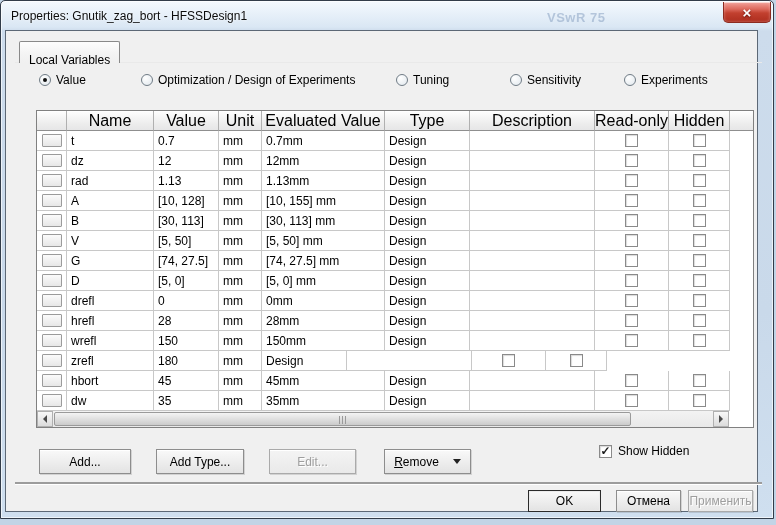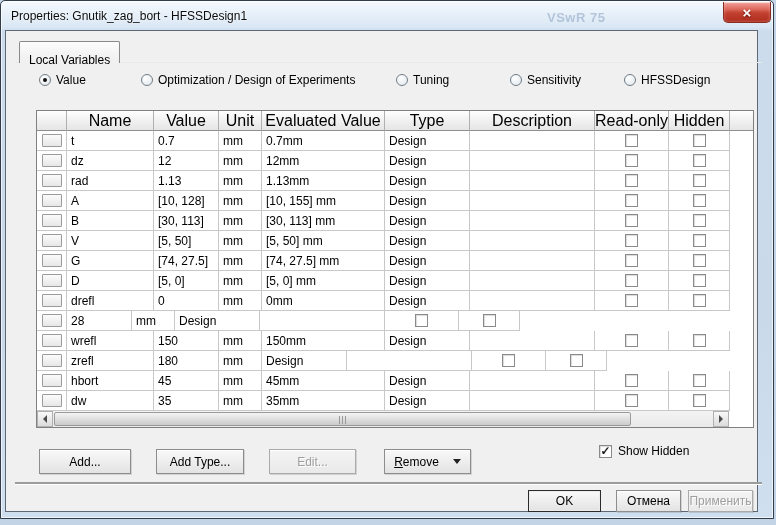--- a/index.html
+++ b/index.html
@@ -127,21 +127,21 @@
       <div class="radio-item" data-name="radio-tuning" style="left: 395px;">
         <div class="rb" data-name="radio-icon-tuning"></div>
         <div class="rlabel" data-name="radio-label">Tuning</div>
       </div>
       <div class="radio-item" data-name="radio-sensitivity" style="left: 509px;">
         <div class="rb" data-name="radio-icon-sensitivity"></div>
         <div class="rlabel" data-name="radio-label">Sensitivity</div>
       </div>
       <div class="radio-item" data-name="radio-statistics" style="left: 623px;">
         <div class="rb" data-name="radio-icon-statistics"></div>
-        <div class="rlabel" data-name="radio-label">HFSSDesign</div>
+        <div class="rlabel" data-name="radio-label">Experiments</div>
       </div>
     </div>
 
   <div class="vartable" data-name="local-variables-table">
     <div id="grid" data-name="variables-grid">
         <div class="hrow" data-name="table-header-row">
           <div class="hcell" data-name="row-selector-header" style="width: 30px;"></div>
           <div class="hcell" data-name="column-header-name" style="width: 87px;">Name</div>
           <div class="hcell" data-name="column-header-value" style="width: 65px;">Value</div>
           <div class="hcell" data-name="column-header-unit" style="width: 43px;">Unit</div>
@@ -311,22 +311,24 @@
           </div>
           <div class="cell ck" data-name="cell-hidden" style="width: 61px;">
             <div class="cb" data-name="hidden-checkbox"></div>
           </div>
           <div class="cell filler" data-name="cell-filler"></div>
         </div>
         <div class="trow" data-name="table-row">
           <div class="cell csel" data-name="row-selector-cell" style="width: 30px;">
             <div class="selbtn" data-name="row-selector-button"></div>
           </div>
+          <div class="cell" data-name="cell-name" style="width: 87px;">hrefl</div>
           <div class="cell" data-name="cell-value" style="width: 65px;">28</div>
           <div class="cell" data-name="cell-unit" style="width: 43px;">mm</div>
+          <div class="cell" data-name="cell-evaluated" style="width: 123px;">28mm</div>
           <div class="cell" data-name="cell-type" style="width: 85px;">Design</div>
           <div class="cell" data-name="cell-description" style="width: 125px;"></div>
           <div class="cell ck" data-name="cell-read-only" style="width: 74px;">
             <div class="cb" data-name="read-only-checkbox"></div>
           </div>
           <div class="cell ck" data-name="cell-hidden" style="width: 61px;">
             <div class="cb" data-name="hidden-checkbox"></div>
           </div>
           <div class="cell filler" data-name="cell-filler"></div>
         </div>

